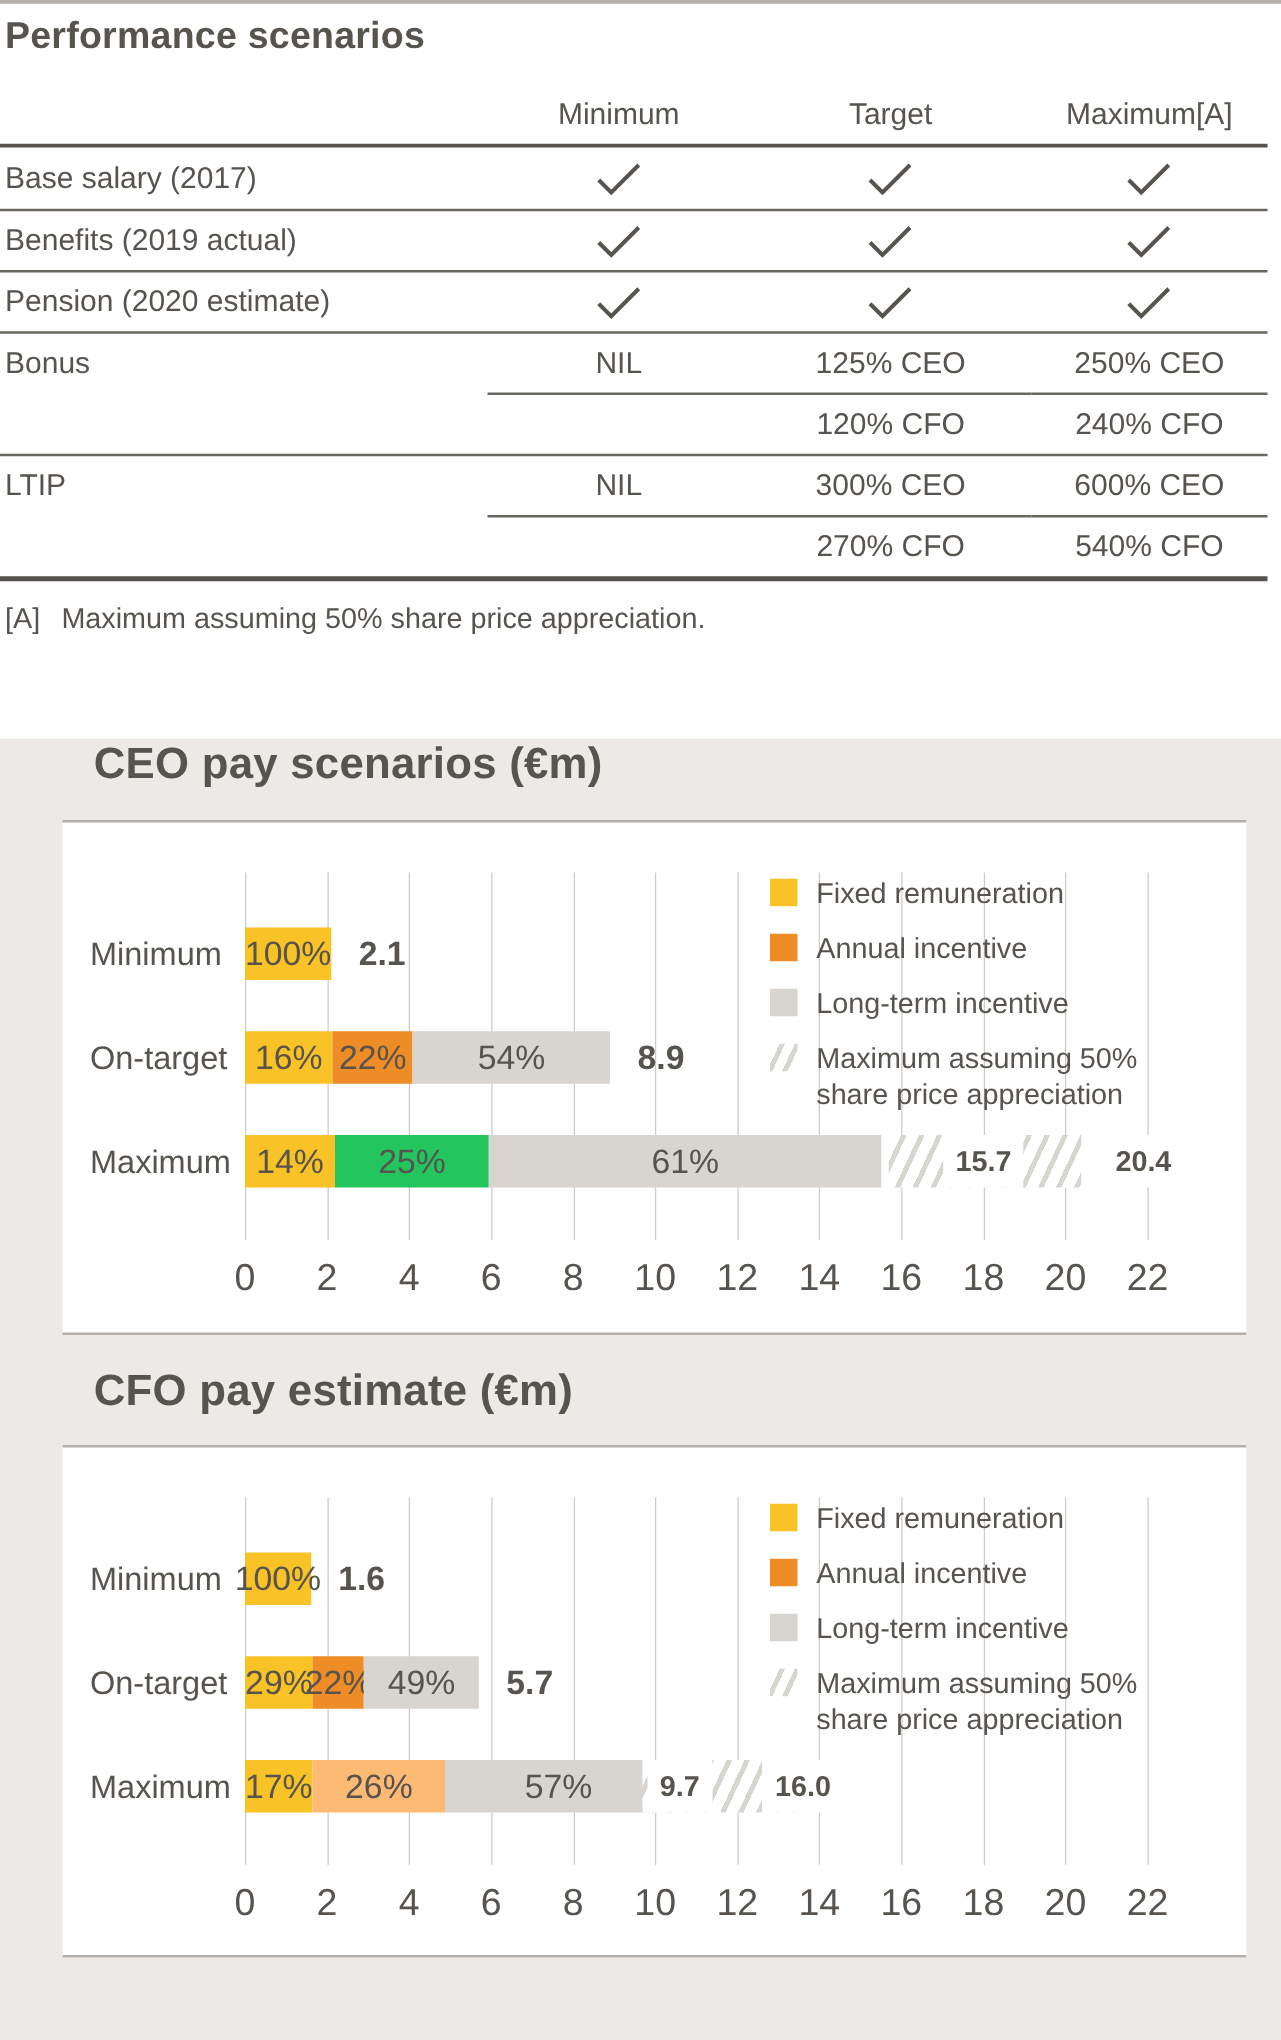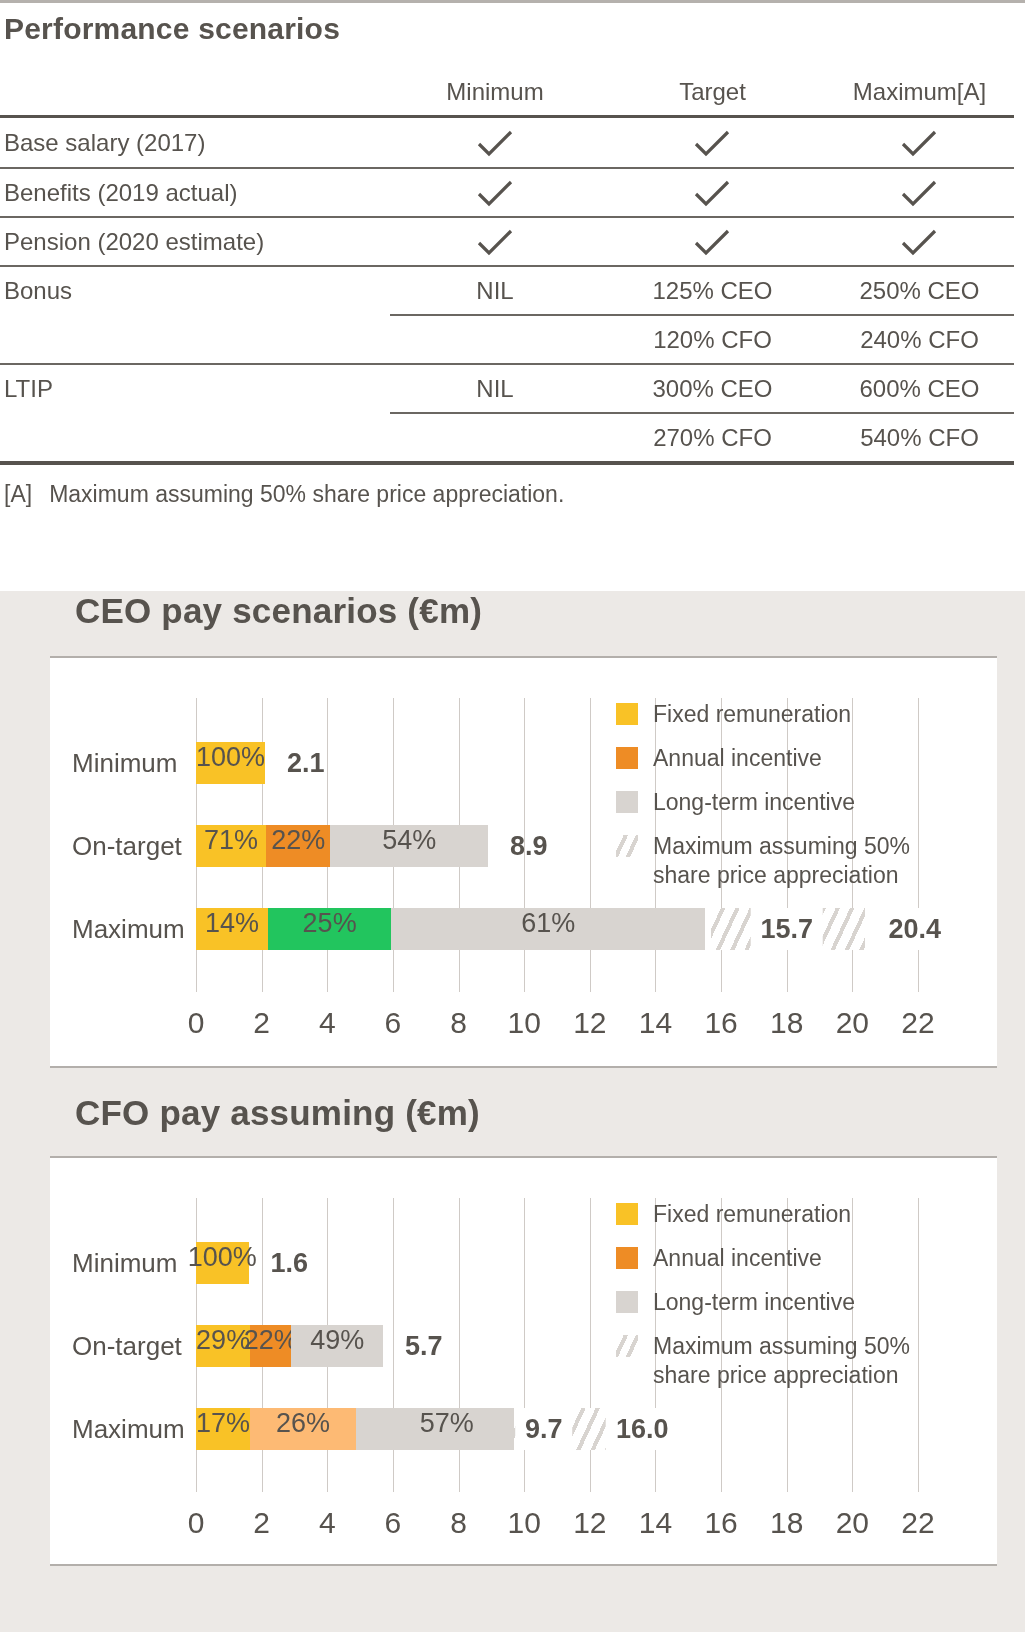--- a/index.html
+++ b/index.html
@@ -35,31 +35,31 @@
   .chart-panel {
     position:relative; margin-left:50px; width:947px; background:#ffffff;
     border-top:2px solid #B3AFAB; border-bottom:2px solid #B3AFAB;
   }
   .chart-panel.ceo { margin-top:31px; height:412px; }
   .chart-panel.cfo { margin-top:29px; height:410px; }
 
   .gridline { position:absolute; width:1px; background:#CFCAC6; }
   .tick-label { position:absolute; transform:translateX(-50%); font-size:30px; color:#57534E; white-space:nowrap; }
   .bar-row { position:absolute; height:42px; display:flex; align-items:stretch; }
-  .bar-seg { display:flex; align-items:flex-start; justify-content:center; height:42px; }
+  .bar-seg { display:flex; align-items:center; justify-content:center; height:42px; }
   .pct-label { font-size:27px; color:#57534E; white-space:nowrap; }
   .total-label { font-size:27px; font-weight:bold; line-height:42px; margin-left:22px; white-space:nowrap; }
   .row-label { position:absolute; left:22px; width:120px; height:42px; line-height:42px; font-size:26px; }
   .hatch-area {
     position:absolute; top:0; height:42px;
     background:repeating-linear-gradient(115deg, #ffffff 0 9px, #D8D4D0 9px 13px);
   }
   .float-label {
     position:absolute; top:0; height:42px; line-height:42px; background:#ffffff;
-    padding:0 10px; transform:translateX(-50%); font-size:27px; font-weight:bold; white-space:nowrap;
+    padding:0 10px; transform:translateX(-50%); font-size:23px; font-weight:bold; white-space:nowrap;
   }
   .legend { position:absolute; left:566px; top:42px; }
   .legend-row { display:flex; align-items:flex-start; margin-bottom:15px; }
   .legend-swatch { width:22px; height:22px; flex:0 0 22px; margin-right:15px; margin-top:3px; }
   .legend-swatch.hatch { background:repeating-linear-gradient(115deg, #ffffff 0 7px, #D8D4D0 7px 11px); }
   .legend-label { font-size:23px; line-height:29px; }
 </style>
 </head>
 <body>
 
@@ -173,21 +173,21 @@
       <div class="row-label" style="top: 84px;">Minimum</div>
       <div class="bar-row" style="left: 146px; top: 84px; width: 722px; position: absolute;">
         <div class="bar-seg" style="width: 68.9182px; background: rgb(249, 194, 38);">
           <span class="pct-label">100%</span>
         </div>
         <span class="total-label">2.1</span>
       </div>
       <div class="row-label" style="top: 167px;">On-target</div>
       <div class="bar-row" style="left: 146px; top: 167px; width: 722px; position: absolute;">
         <div class="bar-seg" style="width: 70.0996px; background: rgb(249, 194, 38);">
-          <span class="pct-label">71%</span>
+          <span class="pct-label">16%</span>
         </div>
         <div class="bar-seg" style="width: 64.258px; background: rgb(238, 140, 37);">
           <span class="pct-label">22%</span>
         </div>
         <div class="bar-seg" style="width: 157.724px; background: rgb(216, 212, 208);">
           <span class="pct-label">54%</span>
         </div>
         <span class="total-label">8.9</span>
       </div>
       <div class="row-label" style="top: 250px;">Maximum</div>
@@ -226,21 +226,21 @@
         </div>
         <div class="legend-row">
           <div class="legend-swatch hatch"></div>
           <div class="legend-label">
             <div>Maximum assuming 50%</div>
             <div>share price appreciation</div>
           </div>
         </div>
       </div>
     </div>
-  <div class="chart-title cfo">CFO pay assuming (€m)</div>
+  <div class="chart-title cfo">CFO pay estimate (€m)</div>
   <div class="chart-panel cfo" id="chart-1">
       <div class="gridline" style="left: 146px; top: 40px; height: 294px;"></div>
       <div class="tick-label" style="left: 146px; top: 348px;">0</div>
       <div class="gridline" style="left: 211.636px; top: 40px; height: 294px;"></div>
       <div class="tick-label" style="left: 211.636px; top: 348px;">2</div>
       <div class="gridline" style="left: 277.273px; top: 40px; height: 294px;"></div>
       <div class="tick-label" style="left: 277.273px; top: 348px;">4</div>
       <div class="gridline" style="left: 342.909px; top: 40px; height: 294px;"></div>
       <div class="tick-label" style="left: 342.909px; top: 348px;">6</div>
       <div class="gridline" style="left: 408.545px; top: 40px; height: 294px;"></div>

